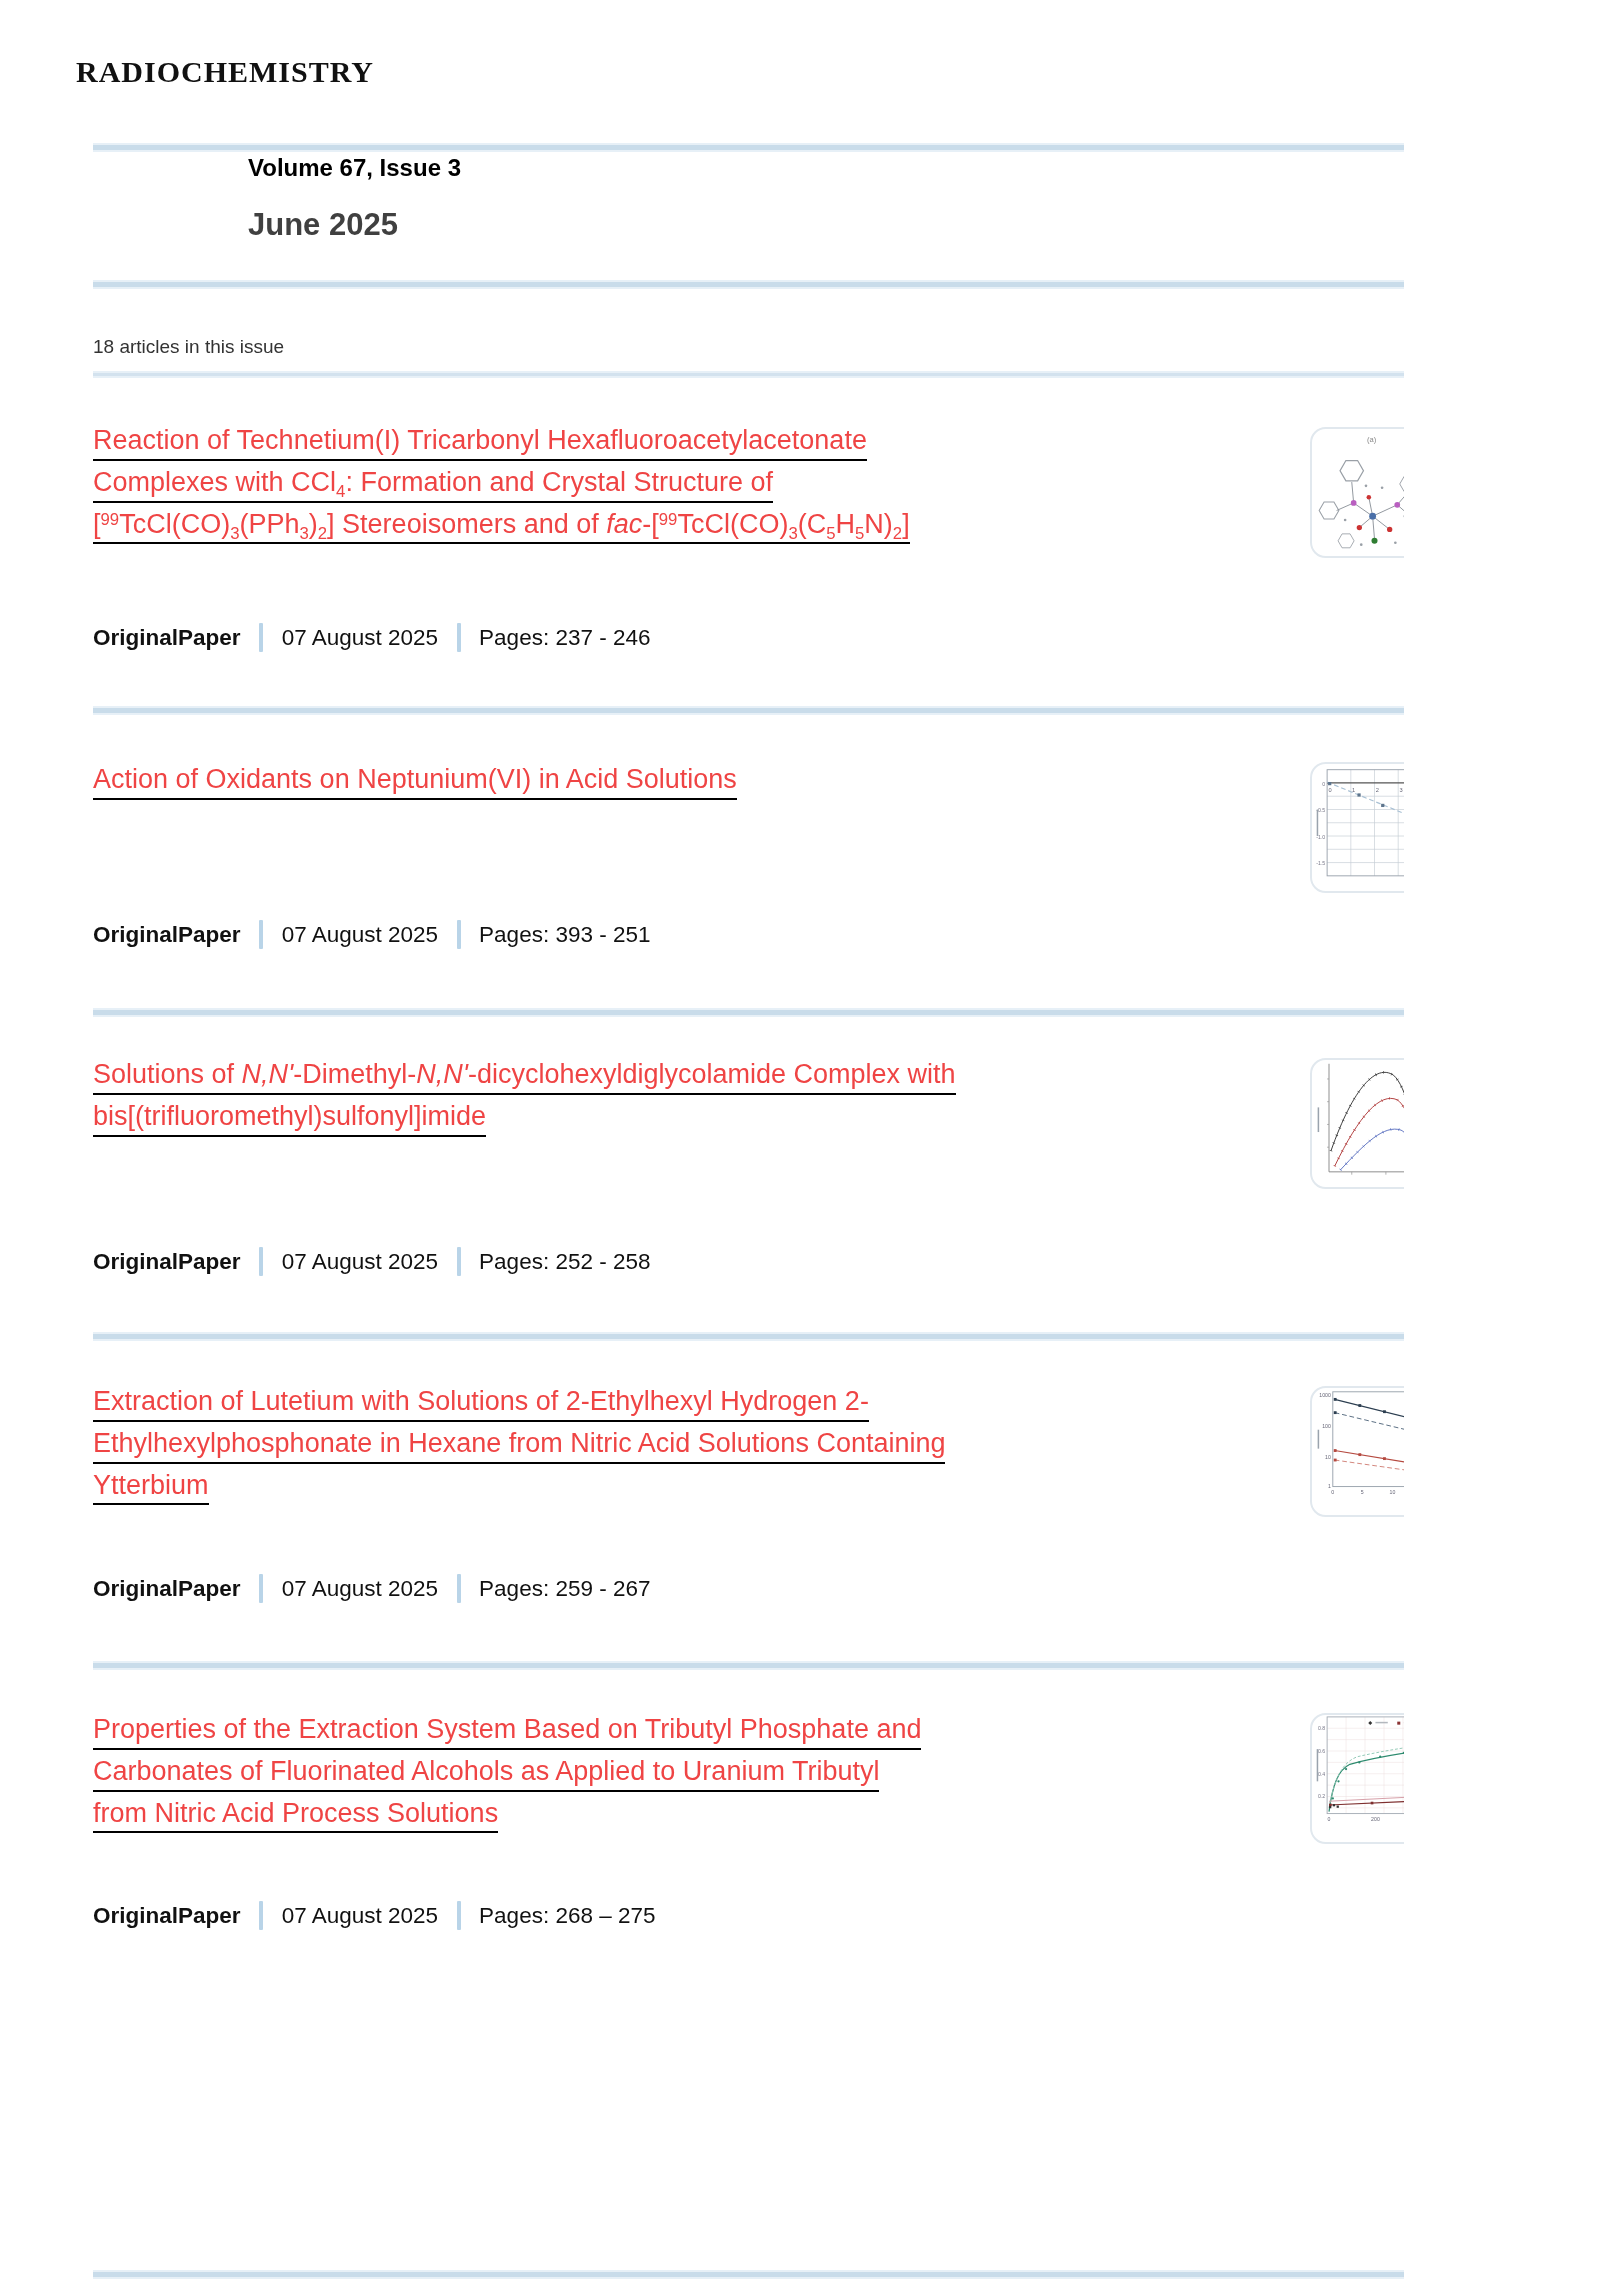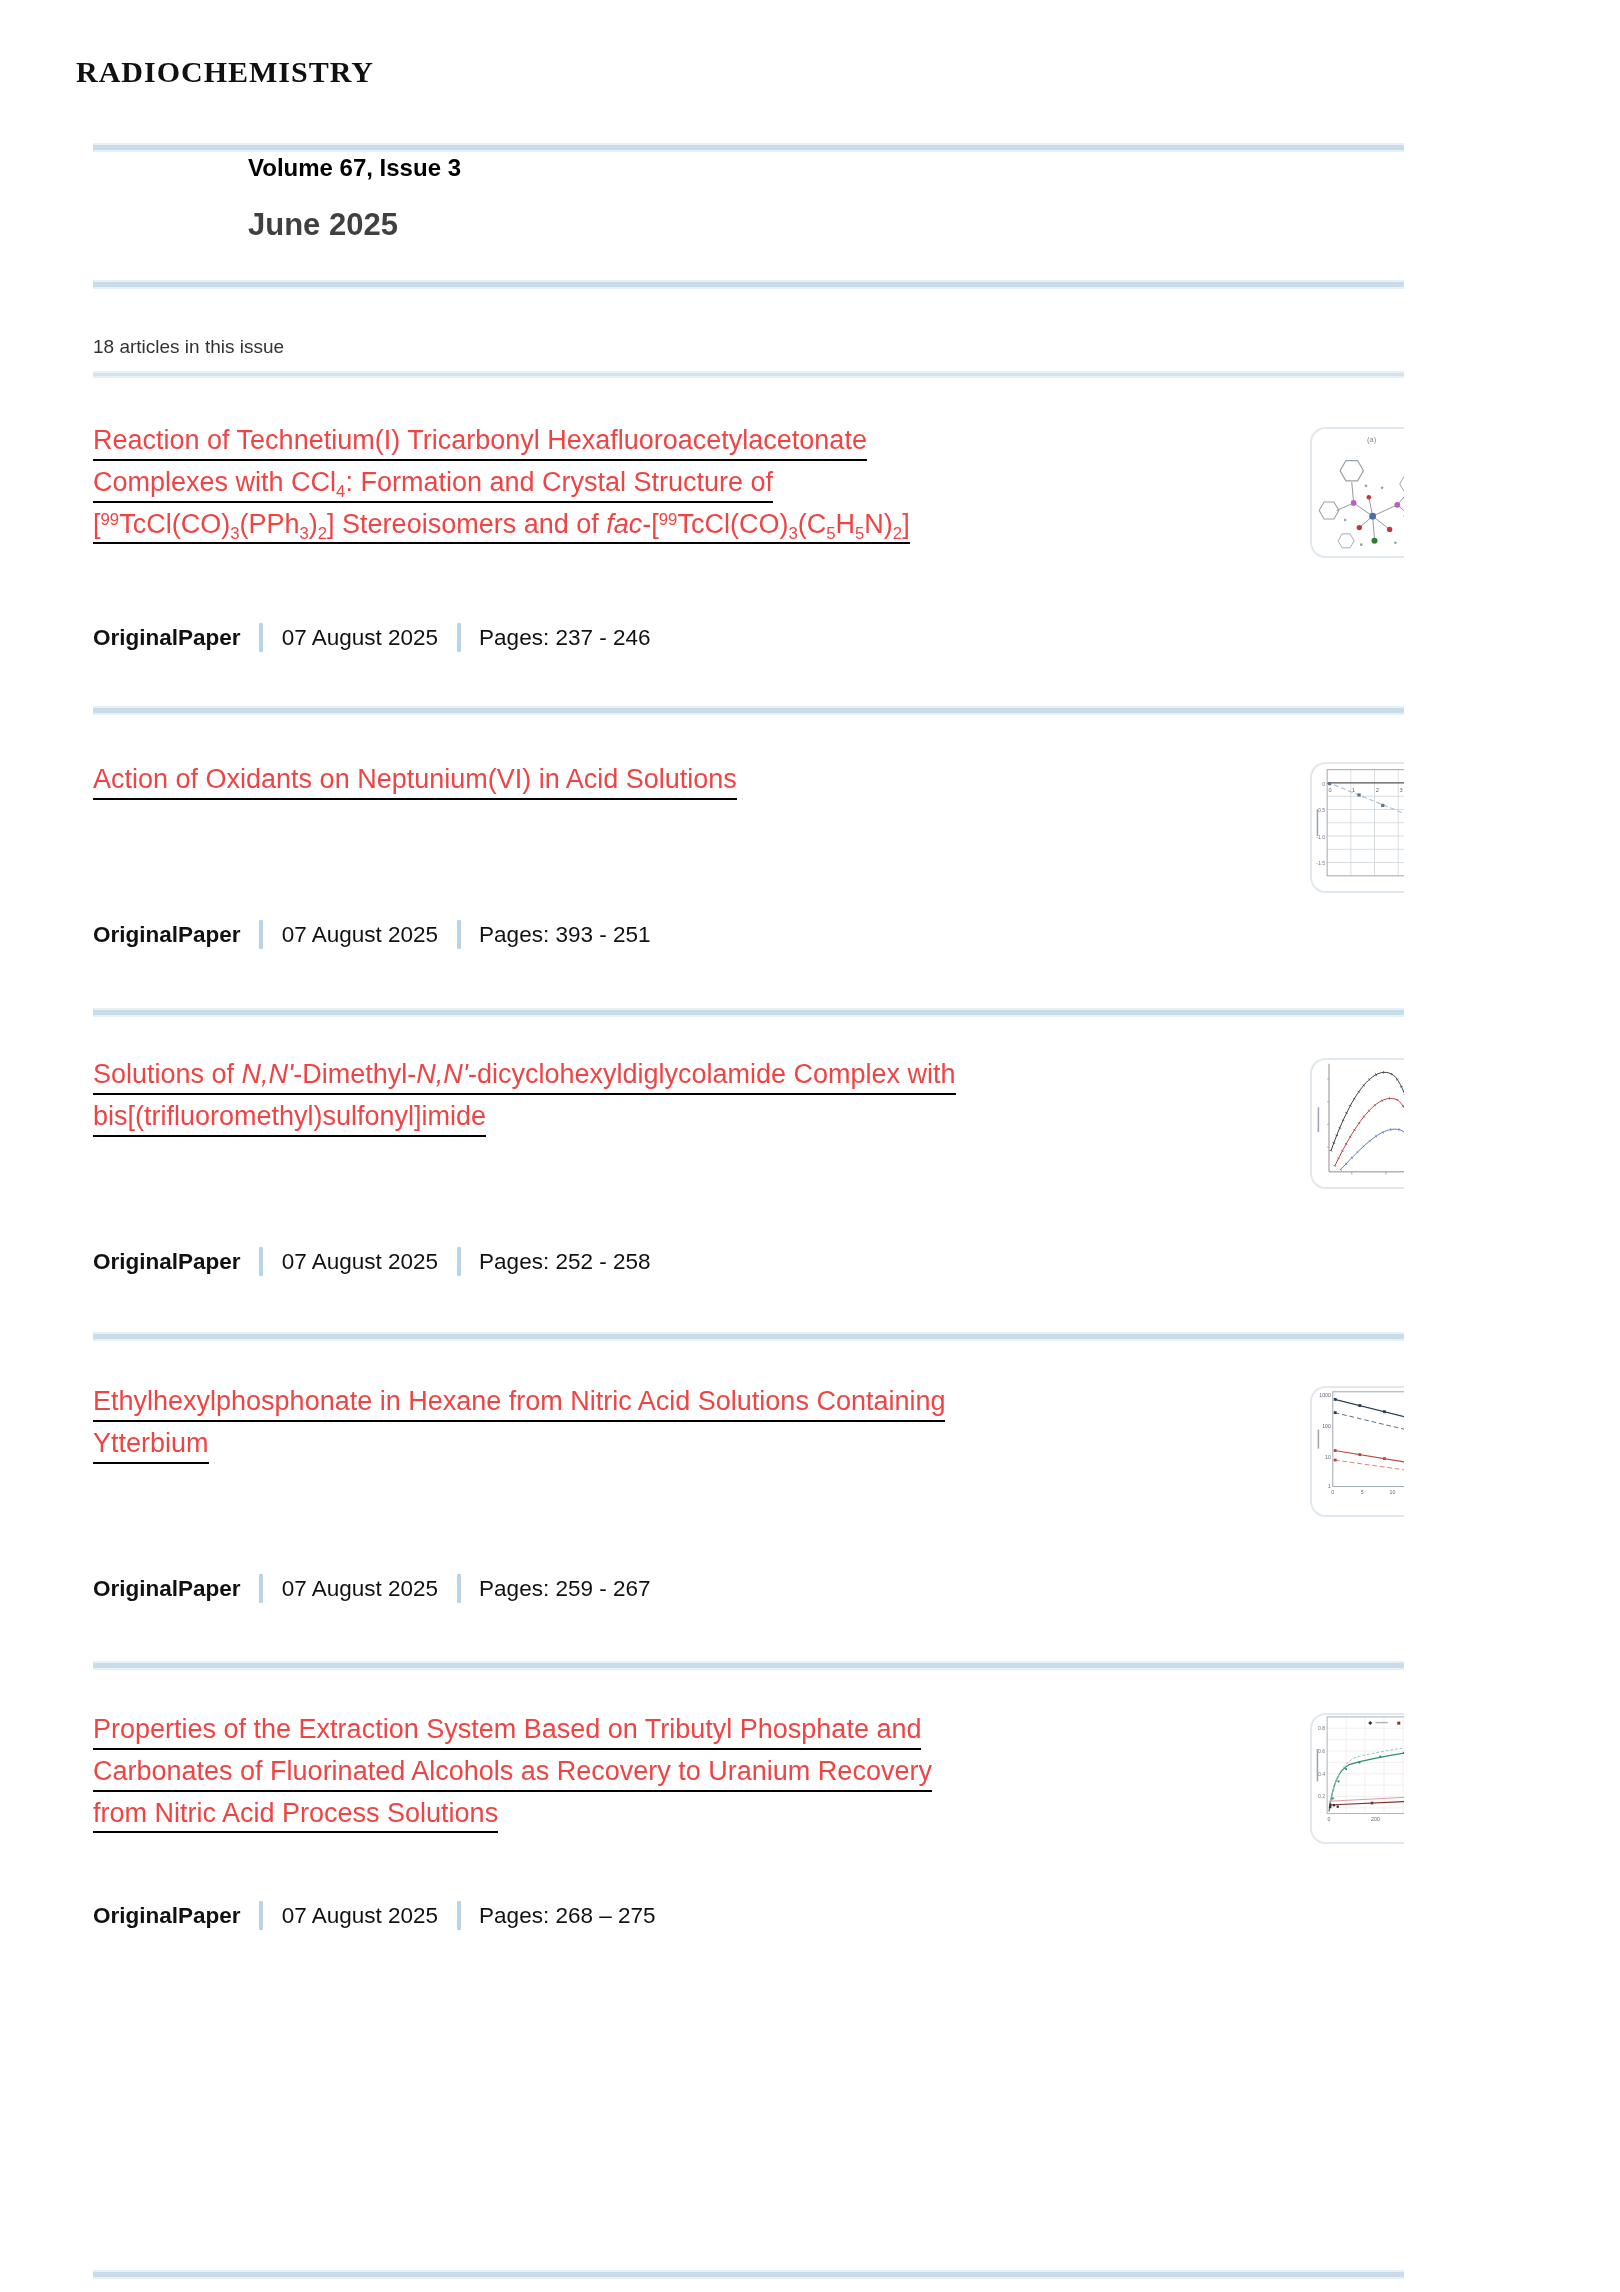--- a/index.html
+++ b/index.html
@@ -281,20 +281,21 @@
             <line x1="0" y1="0" x2="10" y2="0" stroke="#888"></line>
             <rect x="3.5" y="-1.7" width="3.4" height="3.4" fill="#888"></rect>
             <rect x="13" y="-0.8" width="8" height="1.6" fill="#b3b8be"></rect>
           </g>
       </g>
     </svg>
   </div>
   <div class="rule" style="top:1334px"></div>
 
   <div class="title" style="top:1386px">
+      <div class="tline"><span class="u"><span>Extraction of Lutetium with Solutions of 2-Ethylhexyl Hydrogen 2-</span></span></div>
       <div class="tline"><span class="u"><span>Ethylhexylphosphonate in Hexane from Nitric Acid Solutions Containing</span></span></div>
       <div class="tline"><span class="u"><span>Ytterbium</span></span></div>
     </div>
   <div class="meta" style="top:1574px">
     <span class="type">OriginalPaper</span>
     <span class="sep"></span>
     <span>07 August 2025</span>
     <span class="sep"></span>
     <span>Pages: 259 - 267</span>
   </div>
@@ -347,21 +348,21 @@
           <rect x="113" y="87.5" width="3" height="3"></rect>
           <rect x="204" y="100.5" width="3" height="3"></rect>
       </g>
       <rect x="4" y="44" width="1.6" height="20" fill="#9aa3ad"></rect>
     </svg>
   </div>
   <div class="rule" style="top:1663px"></div>
 
   <div class="title" style="top:1714px">
       <div class="tline"><span class="u"><span>Properties of the Extraction System Based on Tributyl Phosphate and</span></span></div>
-      <div class="tline"><span class="u"><span>Carbonates of Fluorinated Alcohols as Recovery to Uranium Recovery</span></span></div>
+      <div class="tline"><span class="u"><span>Carbonates of Fluorinated Alcohols as Applied to Uranium Tributyl</span></span></div>
       <div class="tline"><span class="u"><span>from Nitric Acid Process Solutions</span></span></div>
     </div>
   <div class="meta" style="top:1901px">
     <span class="type">OriginalPaper</span>
     <span class="sep"></span>
     <span>07 August 2025</span>
     <span class="sep"></span>
     <span>Pages: 268 – 275</span>
   </div>
   <div class="thumb" style="top:1713px">

